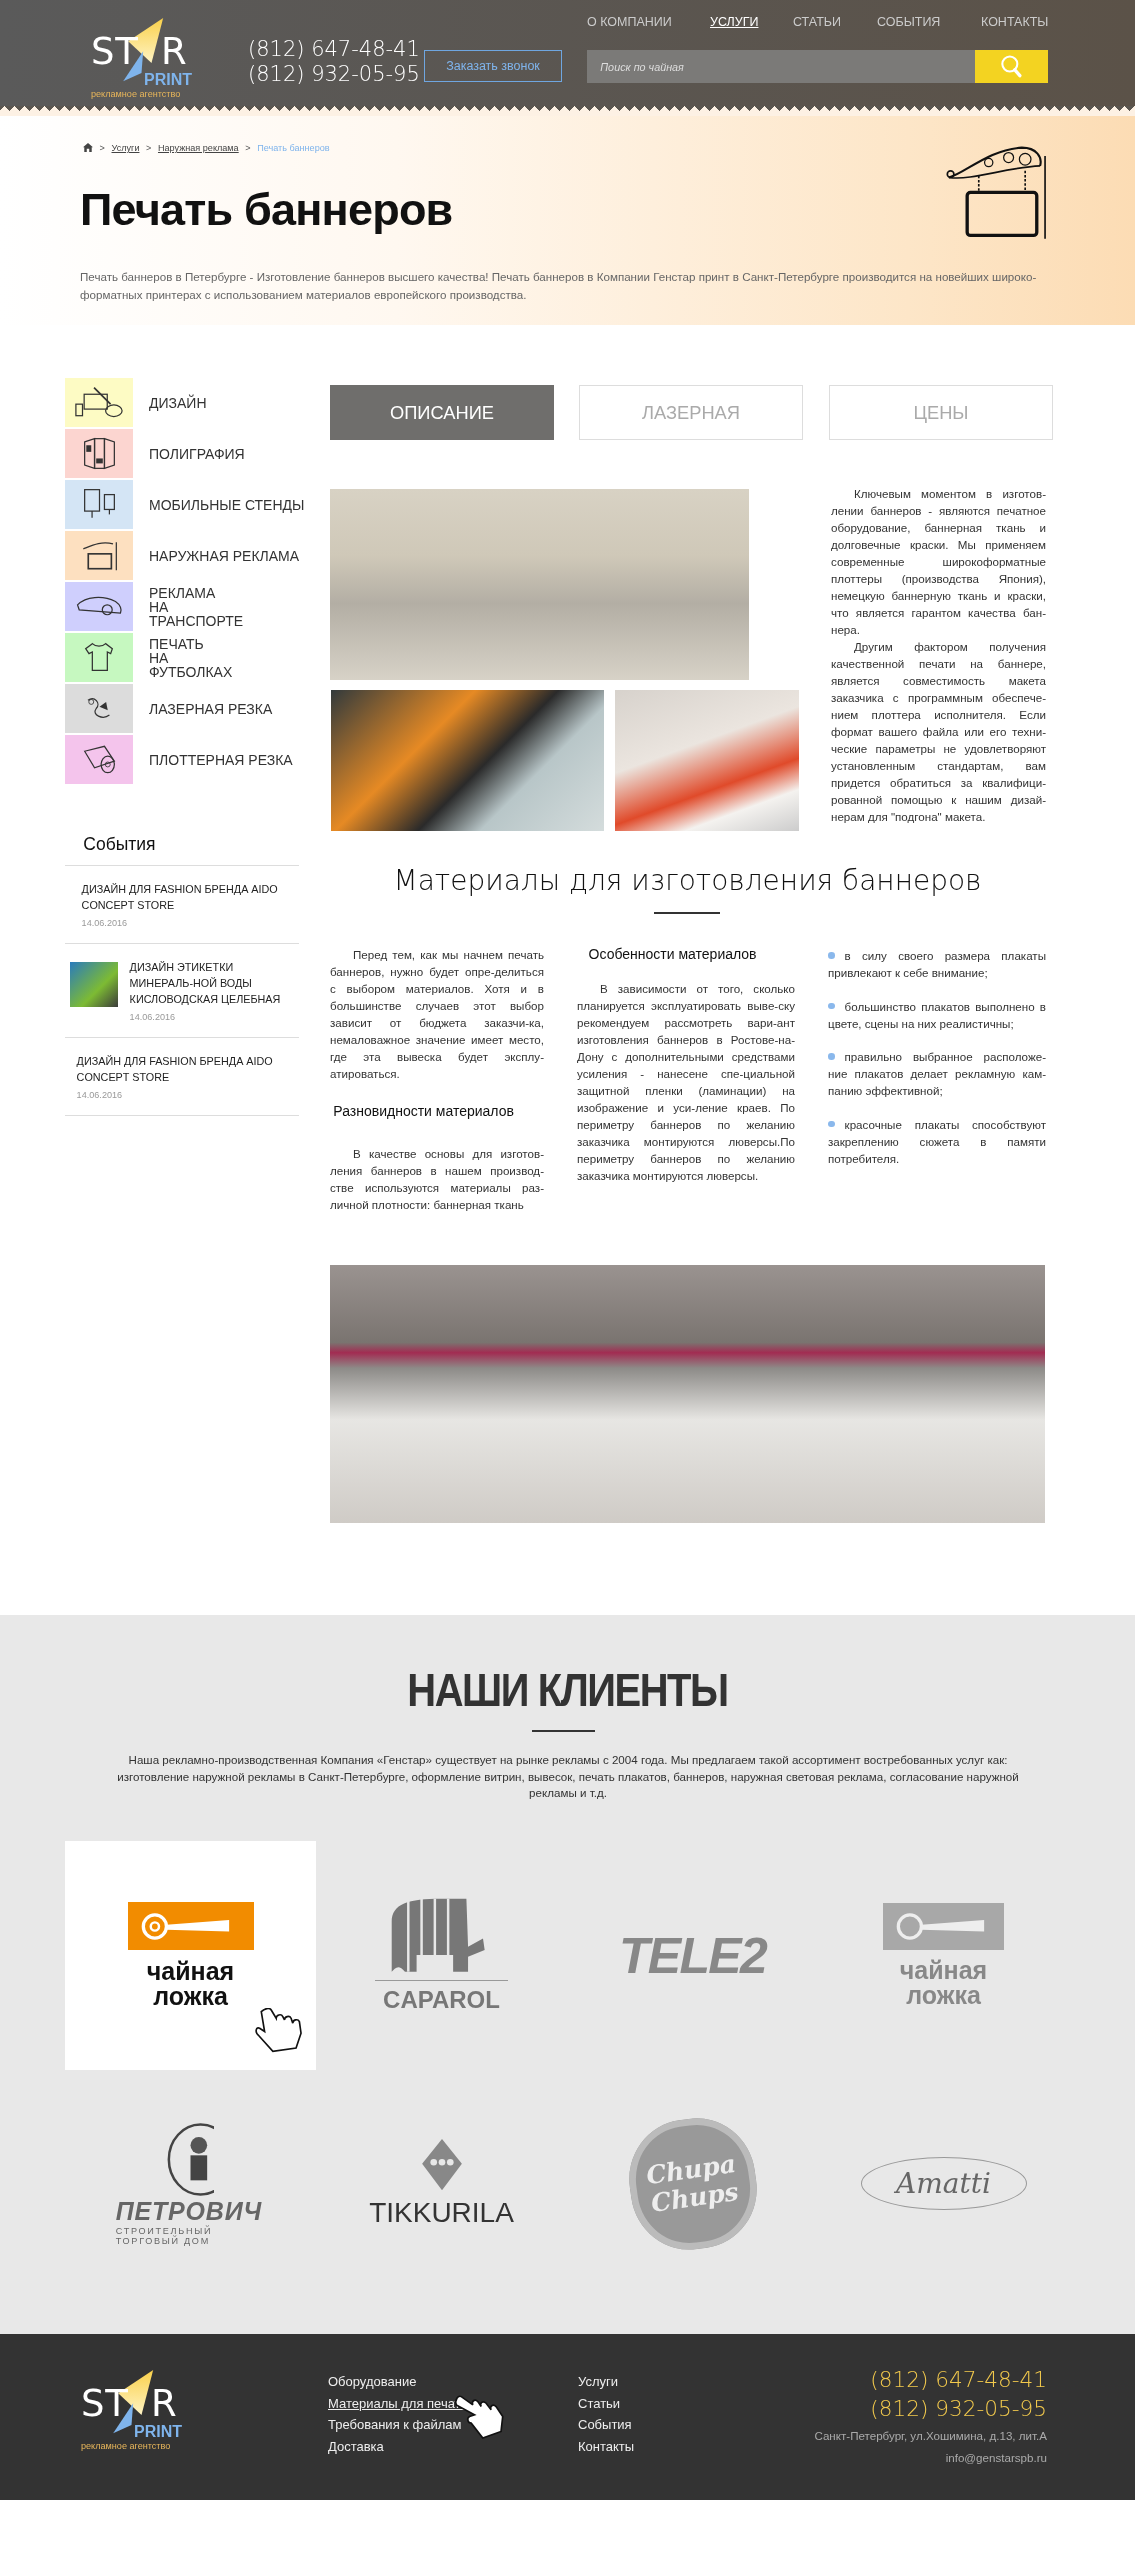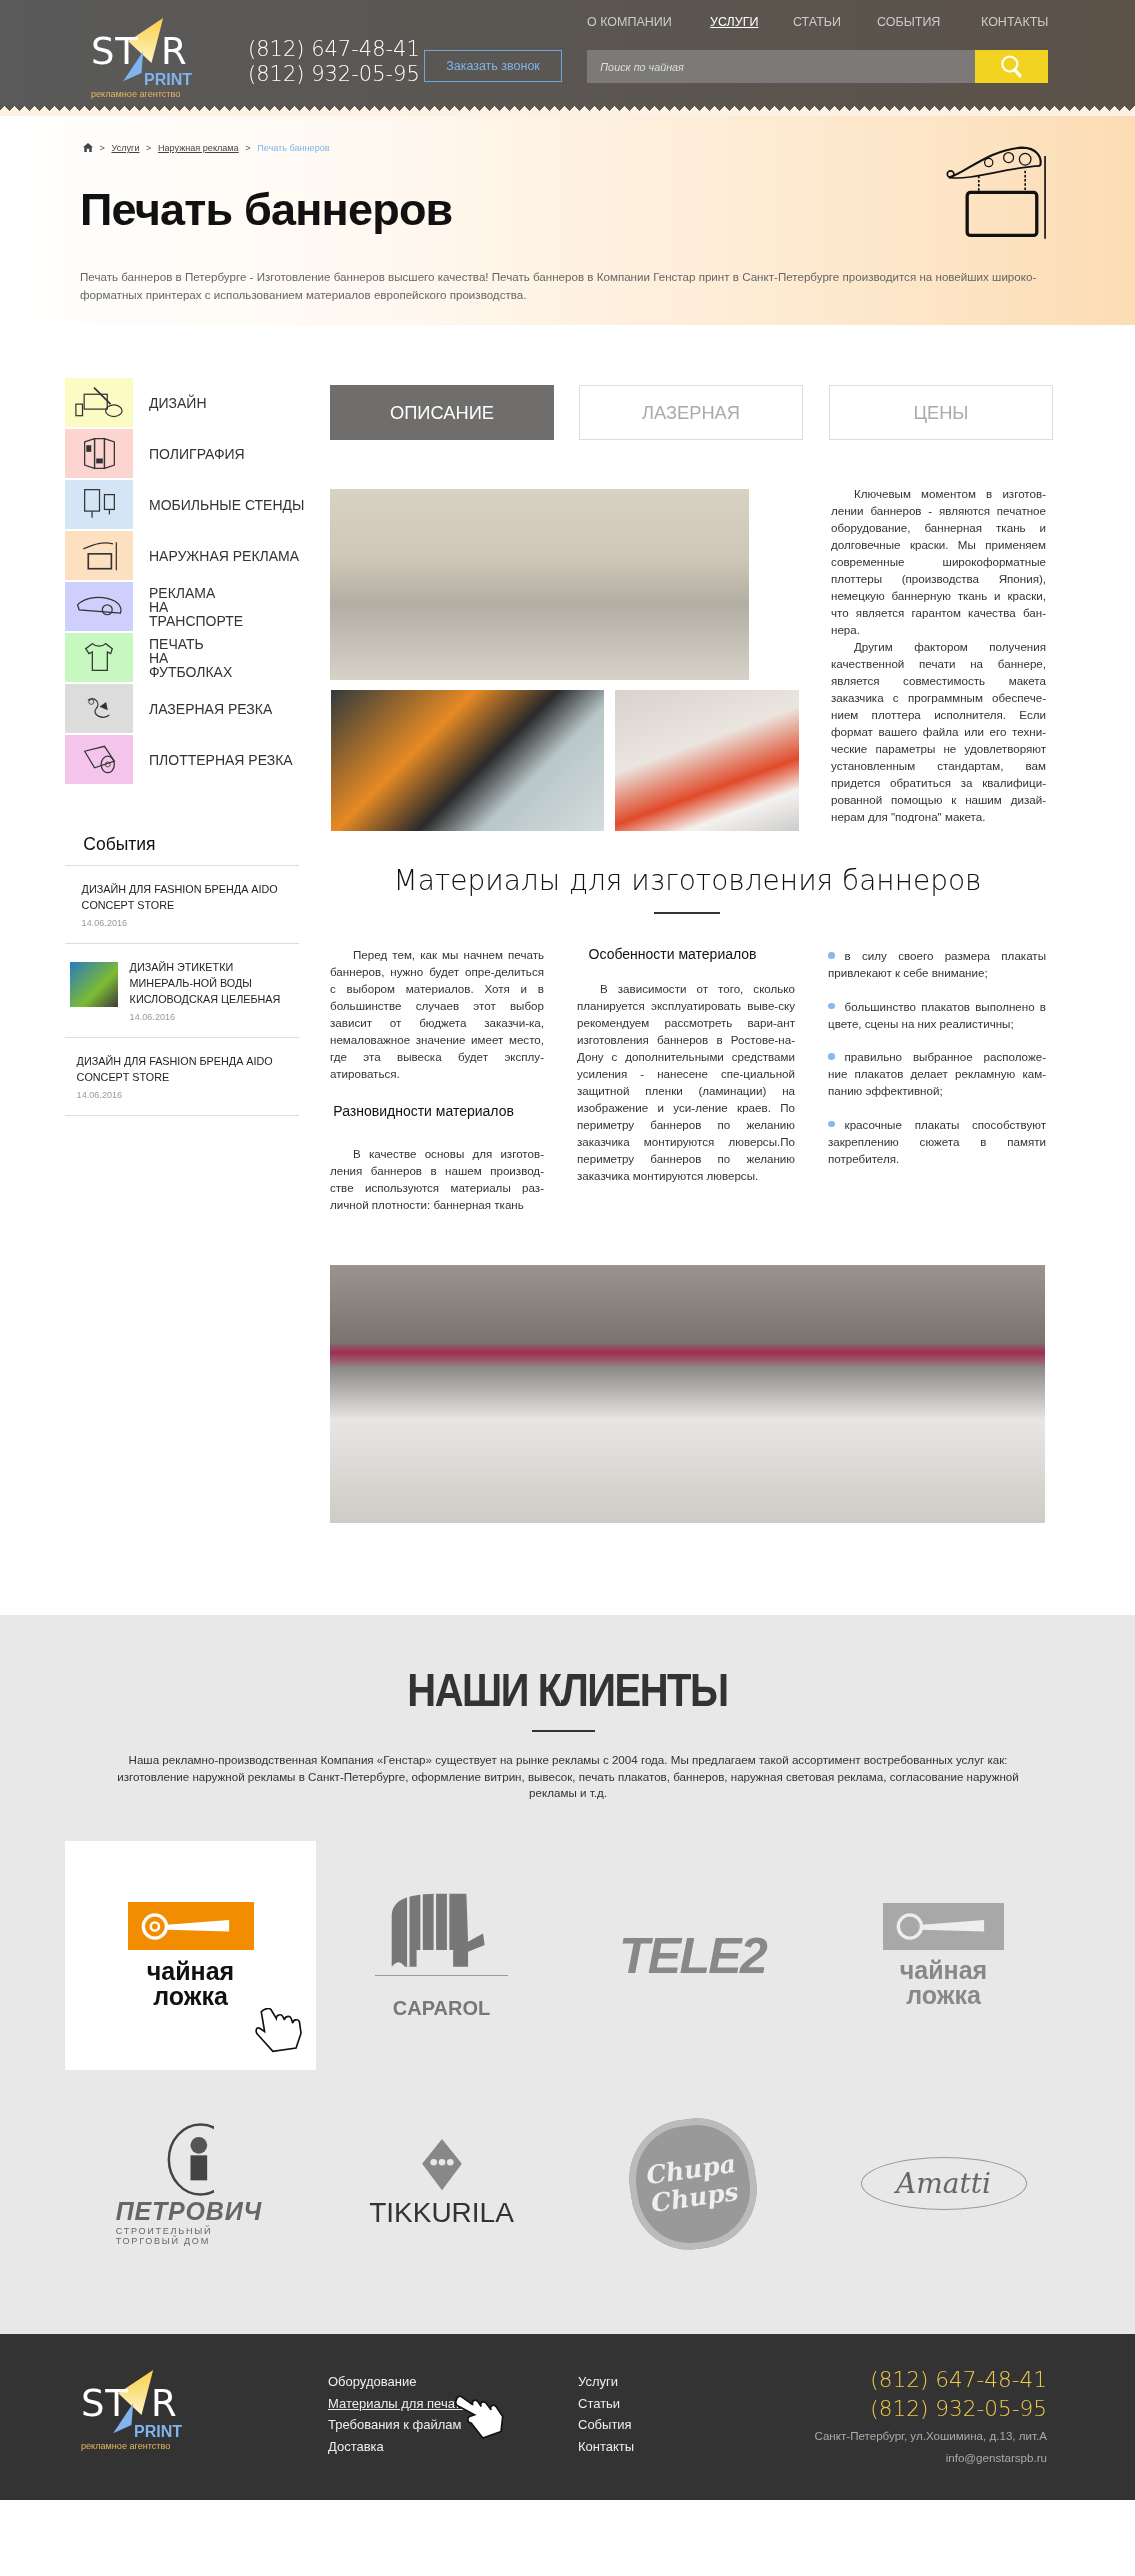--- a/index.html
+++ b/index.html
@@ -307,21 +307,21 @@
 <div class="logo-cell" style="left:316px;top:1841px">
   <svg width="133" height="83" viewBox="0 0 160 100">
       <path d="M20,90 L20,30 C20,8 40,2 80,2 L110,2 L112,60 L130,50 L132,64 L112,72 L112,90 L94,90 L94,70 L50,70 L50,90 L36,90 C28,80 24,86 20,90 Z" fill="#777"></path>
       <g stroke="#e8e8e8" stroke-width="3">
         <line x1="40" y1="2" x2="40" y2="90"></line>
         <line x1="56" y1="2" x2="56" y2="70"></line>
         <line x1="72" y1="2" x2="72" y2="70"></line>
         <line x1="88" y1="2" x2="88" y2="90"></line>
       </g>
     </svg>
-  <div style="border-top:0.8px solid #999;width:133px;text-align:center;font-size:20px;font-weight:bold;color:#777;padding-top:21px">CAPAROL</div>
+  <div style="border-top:0.8px solid #999;width:133px;text-align:center;font-size:24px;font-weight:bold;color:#777;padding-top:5px">CAPAROL</div>
 </div>
 <div class="logo-cell" style="left:567px;top:1841px">
   <div style="font-size:50px;font-weight:bold;color:#888;letter-spacing:-1.7px;font-style:italic">TELE2</div>
 </div>
 <div class="logo-cell" style="left:818px;top:1841px">
   <div style="width:121px;height:47px;background:#a8a8a8;display:flex;align-items:center;padding-left:10px">
       <svg width="108" height="33" viewBox="0 0 130 40">
         <circle cx="20" cy="20" r="14" fill="none" stroke="#eee" stroke-width="4"></circle>
         <path d="M34,18 L110,12 L110,26 L34,24 Z" fill="#eee"></path>
       </svg>

